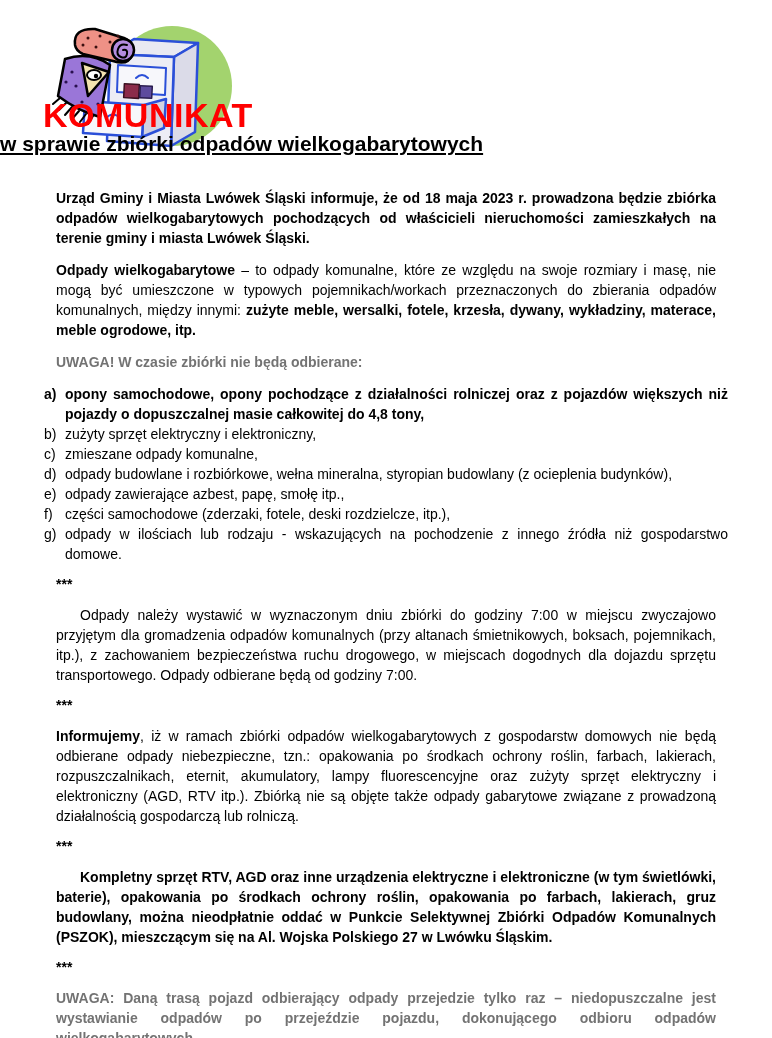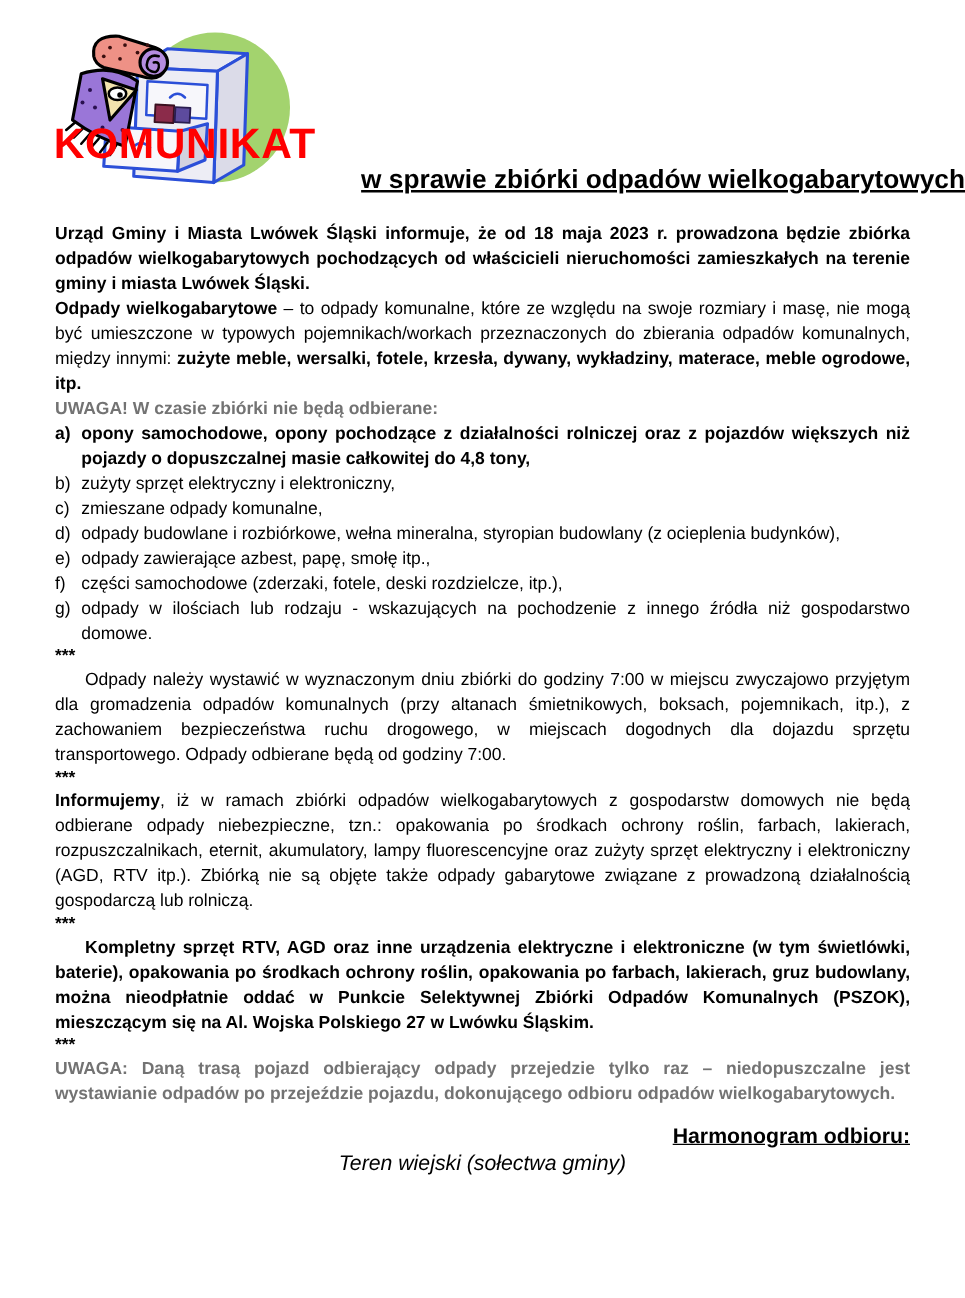--- a/index.html
+++ b/index.html
@@ -17,25 +17,25 @@
   .illustration { position: absolute; left: 52px; top: 14px; width: 190px; height: 152px; }
   .title {
     position: absolute; top: 80px; left: 0; width: 100%;
     margin: 16px; text-align: left;
     font-size: 34px; font-weight: bold; color: #FF0000;
     letter-spacing: 0.5px;
     padding-left: 27px;
   }
   .subtitle {
     position: absolute; top: 132px; left: 0; width: 100%;
-    margin: 0; text-align: right;
+    margin: 0; text-align: left;
     font-size: 21px; font-weight: bold; text-decoration: underline;
   }
   .main { padding: 0 44px; font-size: 14px; line-height: 20px; }
-  .main p { margin: 0; text-align: justify; }
+  .main p { margin: 12px; text-align: justify; }
   .bold { font-weight: bold; }
   .red { color: #737373; }
   .indent { text-indent: 24px; }
   .list { }
   .list-item { display: flex; text-align: justify; }
   .list-item .marker { flex: 0 0 21px; }
   .list-item .item-text { flex: 1; text-align: justify; }
   .sep { text-align: center; font-weight: bold; line-height: 17px; margin: 0; }
   .schedule-heading {
     margin: 14px 0 0; text-align: center;

